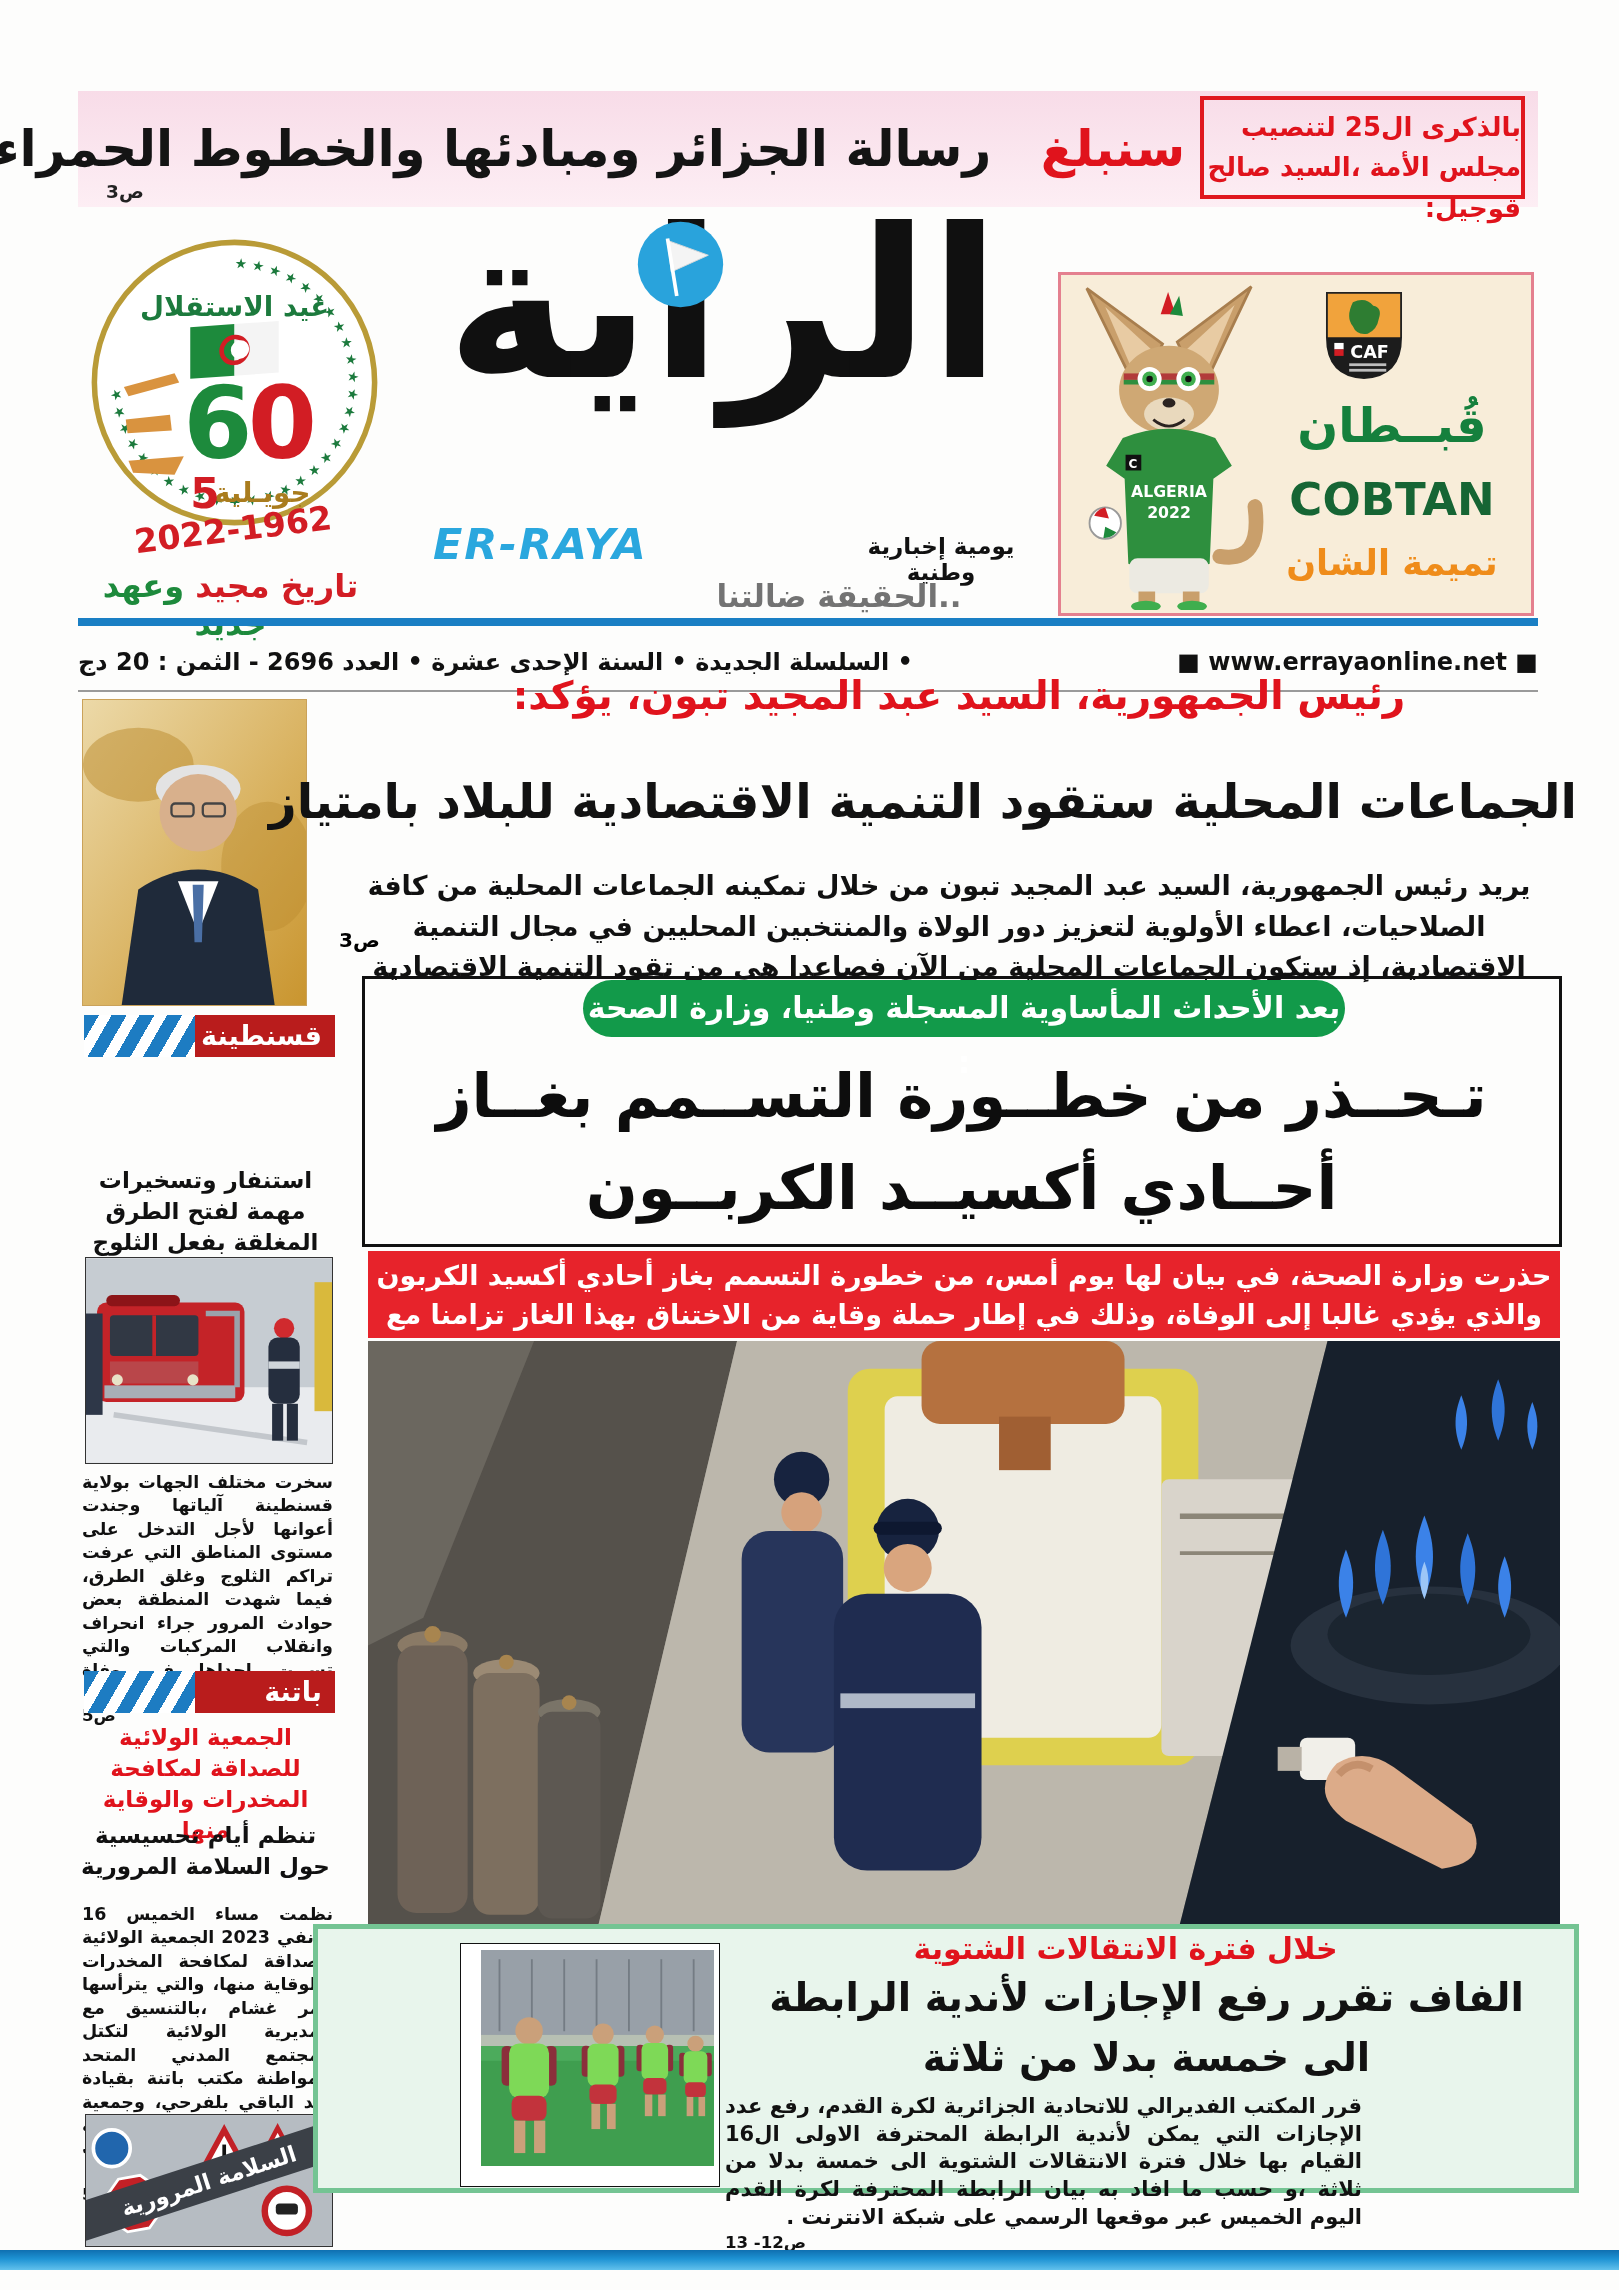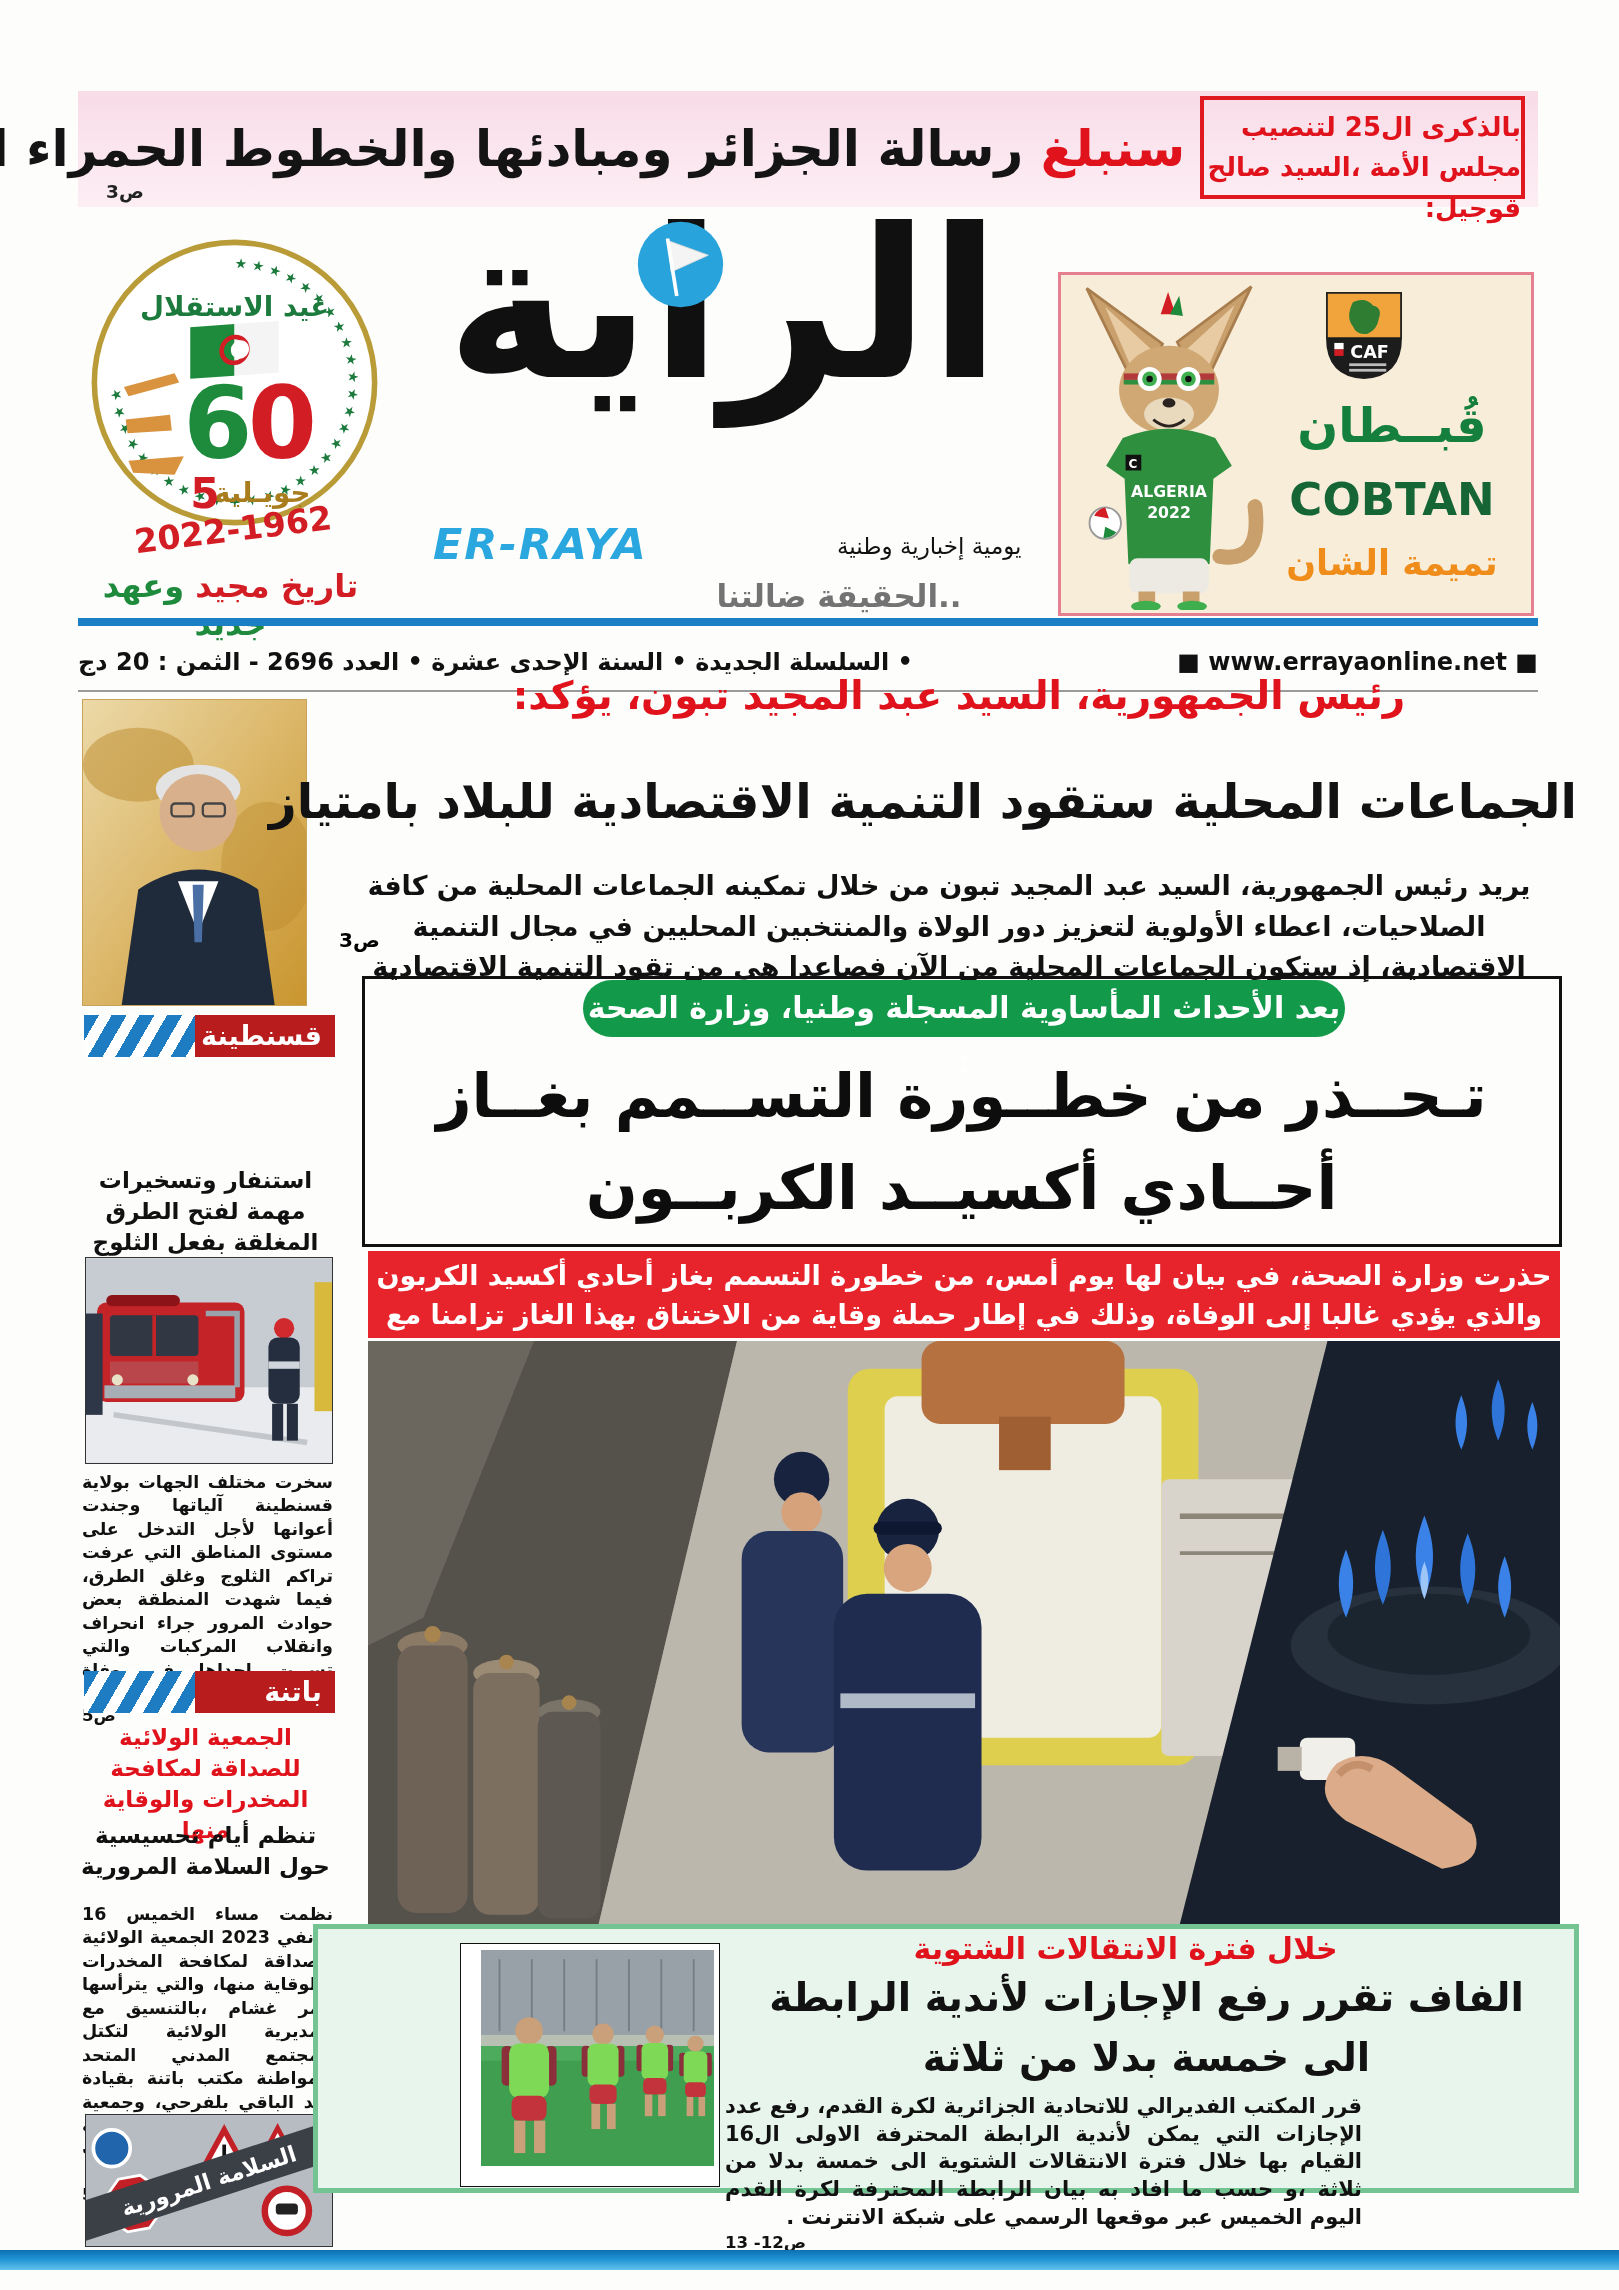--- a/index.html
+++ b/index.html
@@ -4,33 +4,33 @@
 <style>
   html,body{margin:0;padding:0;background:#efefec;}
   .page{position:relative;width:1620px;height:2291px;background:#fdfdfc;overflow:hidden;
         font-family:"DejaVu Sans", sans-serif;direction:rtl;}
   .abs{position:absolute;}
   
   .banner{left:79px;top:91px;width:1460px;height:116px;
           background:linear-gradient(180deg,#f8dce8 0%,#fdeef4 100%);}
   .banner-headline{left:9.2px;top:0;width:1098px;height:116px;line-height:116px;
           font-size:50px;font-weight:900;white-space:nowrap;text-align:center;color:#141414;}
-  .banner-headline .lead{color:#e0131c;}
+  .banner-headline .lead{color:#e0131c;margin-left:32px;}
   .banner-pref{left:28px;top:90px;font-size:18.5px;font-weight:bold;color:#222;}
   .banner-box{left:1122px;top:4.6px;width:325px;height:103px;border:4.6px solid #e0181f;
           color:#e0131c;font-size:26px;font-weight:900;text-align:right;line-height:1.55;padding-top:7.4px;box-sizing:border-box;}
   
   .band-under-emblem{left:79px;top:567px;width:305px;height:42px;font-size:32px;font-weight:900;text-align:center;}
   .band-under-emblem .r{color:#d21d24;} .band-under-emblem .g{color:#1d8a3c;}
   .logo-arabic{left:397px;top:201px;width:655px;font-size:208px;font-weight:900;color:#101010;
           text-align:center;line-height:1;}
   .logo-flagcircle{left:637px;top:220px;width:89px;height:89px;}
   .logo-latin{left:434px;top:519px;font-size:43px;font-weight:900;font-style:italic;color:#2aa7de;
           letter-spacing:1.8px;direction:ltr;}
-  .logo-tagline{left:831px;top:533px;width:222px;font-size:23px;font-weight:normal;color:#111;text-align:left;margin-left:7px;}
+  .logo-tagline{left:831px;top:533px;width:222px;font-size:23px;font-weight:bold;color:#111;text-align:center;}
   .logo-motto{left:646px;top:578px;width:388px;font-size:31px;font-weight:900;color:#737373;text-align:center;}
   .mascot-box{left:1059px;top:272px;width:476px;height:344px;border:3.7px solid #e4808f;background:#f8edd9;box-sizing:border-box;}
   .ad-caf{left:1326px;top:291px;}
   .ad-name-ar{left:1264px;top:397px;width:258px;font-size:48px;font-weight:900;color:#15803d;text-align:center;}
   .ad-name-en{left:1264px;top:473px;width:258px;font-size:45px;font-weight:900;color:#166534;text-align:center;direction:ltr;}
   .ad-sub{left:1264px;top:543px;width:258px;font-size:35px;font-weight:900;color:#ef8c1a;text-align:center;}
   .blue-rule{left:79px;top:618px;width:1460px;height:8.3px;background:#1a7fc4;}
   .dateline{left:79px;top:639px;width:1460px;height:46px;display:flex;justify-content:space-between;
           align-items:center;font-size:24px;font-weight:bold;color:#111;}
   .hairline{left:79px;top:690px;width:1460px;height:1.8px;background:#9a9a9a;}

